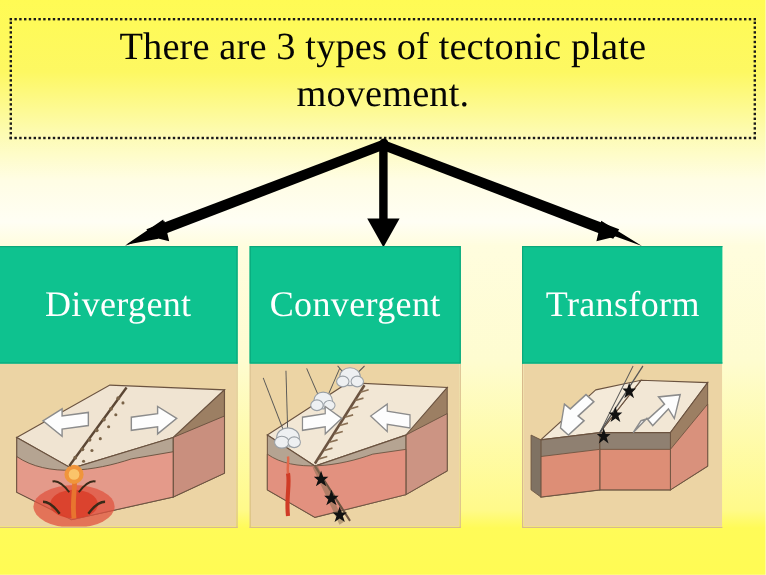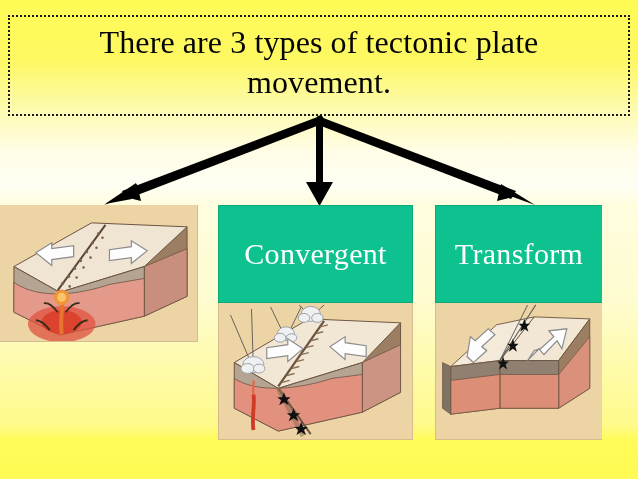--- a/index.html
+++ b/index.html
@@ -29,21 +29,20 @@
   }
 
   
   #title-box {
     position: absolute;
     left: 8px; top: 15px;
     width: 622px; height: 101px;
     box-sizing: border-box;
     border: 2px dotted #1a1a1a;
     display: flex;
-    align-items: center;
     justify-content: center;
     text-align: center;
     padding: 2px 14px 8px 14px;
   }
   #title-text {
     font-size: 32px;
     line-height: 1.22;
     color: #050505;
     font-weight: normal;
     letter-spacing: 0.1px;
@@ -79,21 +78,21 @@
     height: 137px;
     position: relative;
     overflow: hidden;
     border: 1px solid #d8ba8c;
     border-top: none;
     box-sizing: border-box;
   }
   .diagram-svg { display: block; width: 100%; height: 100%; }
 
   #col-divergent  { left: 0px;   width: 198px; }
-  #col-convergent { left: 218px; width: 195px; font-family: Liberation Serif, serif; }
+  #col-convergent { left: 208px; width: 176px; font-family: Liberation Serif, serif; }
   #col-transform  { left: 435px; width: 167px; }
 
   #col-divergent .label-box  { border-left: none; }
   #col-divergent .diagram-panel { border-left: none; }
   #col-transform .label-box  { border-right: none; }
   #col-transform .diagram-panel { border-right: none; }
 </style>
 </head>
 <body>
 
@@ -120,20 +119,23 @@
       <g>
         <polygon points="318,116 316,124 511,199 516,191"></polygon>
         <polygon points="535,205 501,184 497,201 513,197"></polygon>
       </g>
 
       <circle cx="320" cy="119" r="3.5"></circle>
     </g>
   </svg>
 
   <div class="column" id="col-divergent">
+    <div class="label-box" style="background: rgb(14, 194, 143); color: rgb(255, 255, 255);">
+      <span>Divergent</span>
+    </div>
     <div class="diagram-panel">
       <svg class="diagram-svg" viewBox="0 0 198 137" preserveAspectRatio="none">
         <rect x="0" y="0" width="198" height="137" fill="#ecd4a4"></rect>
 
         <polygon points="145,40 188,22 188,92 145,112" fill="#9c7f63" stroke="#6b5340" stroke-width="1"></polygon>
         <polygon points="145,62 188,44 188,92 145,112" fill="#c98f7e" stroke="#6b5340" stroke-width="0.8"></polygon>
 
         <polygon points="14,62 92,18 188,22 145,62 60,88" fill="#f0e4d2" stroke="#6b5340" stroke-width="1"></polygon>
 
         <polygon points="14,62 60,88 145,62 145,112 60,131 14,108" fill="#b5a492" stroke="#6b5340" stroke-width="1"></polygon>

